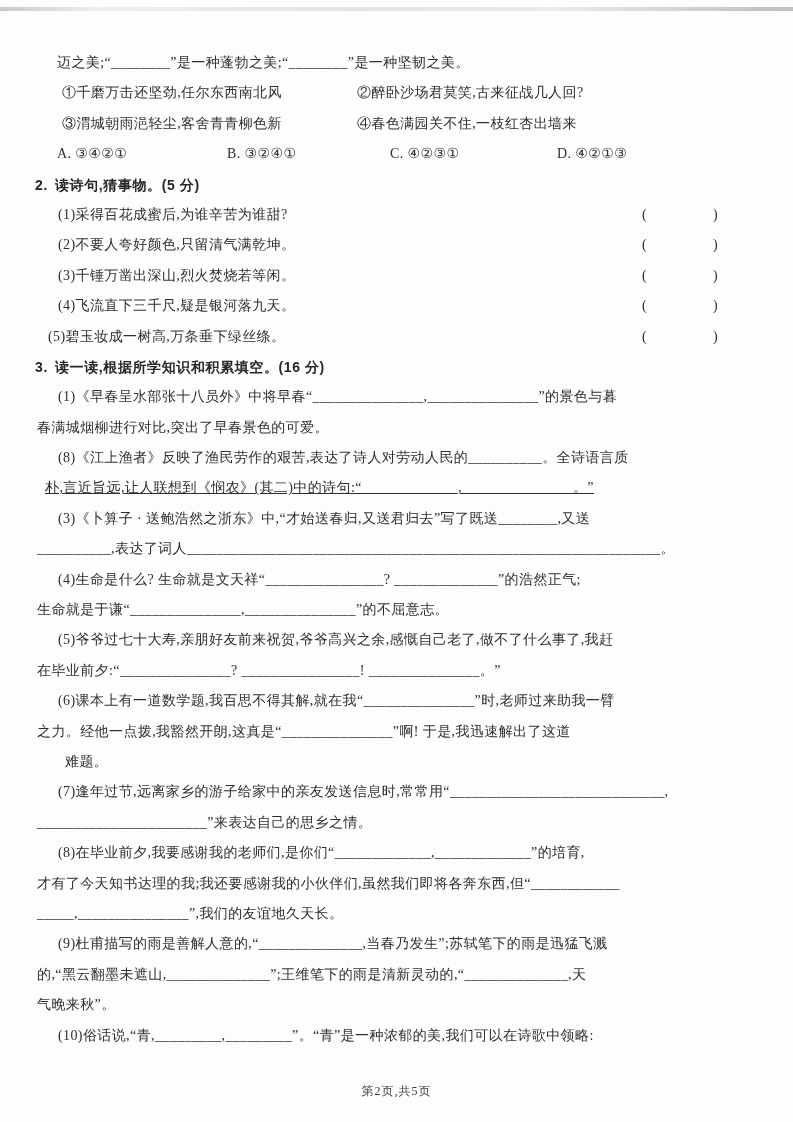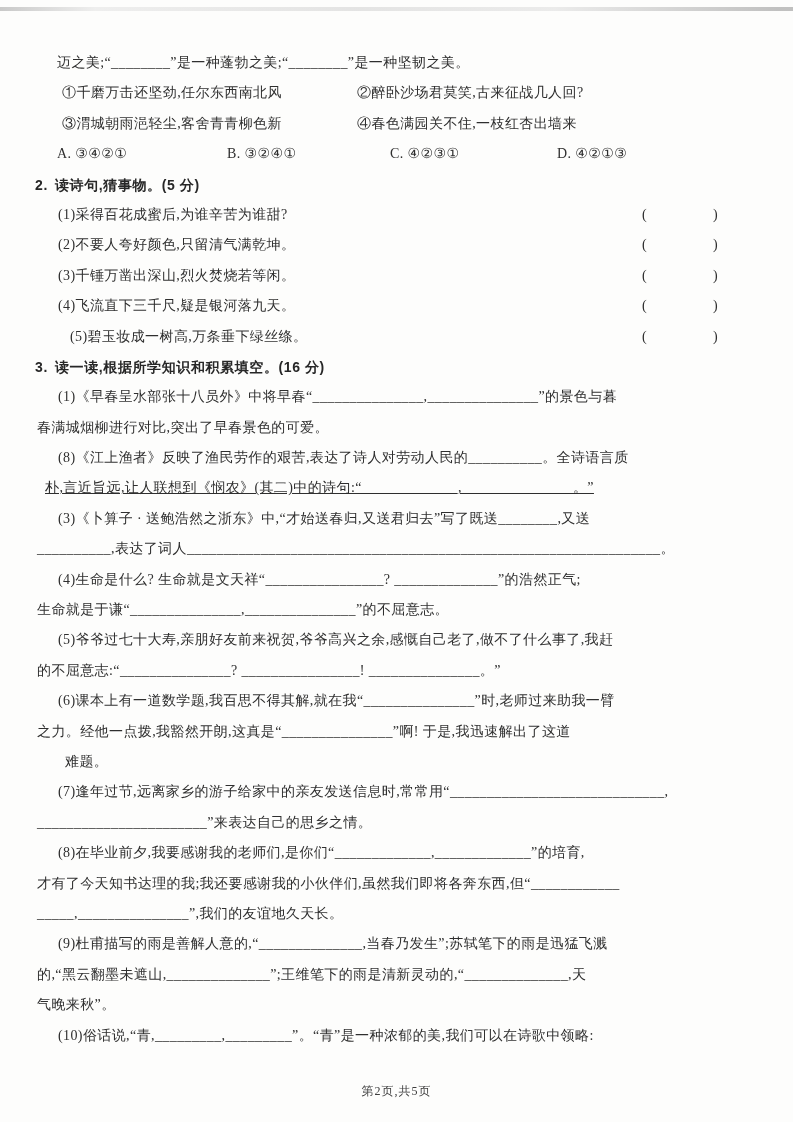--- a/index.html
+++ b/index.html
@@ -90,21 +90,21 @@
         <span class="seg" style="left: 23px;">(3)千锤万凿出深山,烈火焚烧若等闲。</span>
         <span class="seg paren-open">(</span>
         <span class="seg paren-close">)</span>
       </div>
       <div class="line">
         <span class="seg" style="left: 23px;">(4)飞流直下三千尺,疑是银河落九天。</span>
         <span class="seg paren-open">(</span>
         <span class="seg paren-close">)</span>
       </div>
       <div class="line">
-        <span class="seg" style="left: 35px;">(5)碧玉妆成一树高,万条垂下绿丝绦。</span>
+        <span class="seg" style="left: 13px;">(5)碧玉妆成一树高,万条垂下绿丝绦。</span>
         <span class="seg paren-open">(</span>
         <span class="seg paren-close">)</span>
       </div>
       <div class="line hd">
         <span class="seg" style="left: 0px;">3.</span>
         <span class="seg" style="left: 20px;">读一读,根据所学知识和积累填空。(16 分)</span>
       </div>
       <div class="line">
         <span class="seg" style="left: 23px;">(1)《早春呈水部张十八员外》中将早春“_______________,_______________”的景色与暮</span>
       </div>
@@ -126,21 +126,21 @@
       <div class="line">
         <span class="seg" style="left: 23px;">(4)生命是什么? 生命就是文天祥“________________? ______________”的浩然正气;</span>
       </div>
       <div class="line">
         <span class="seg" style="left: 2px;">生命就是于谦“_______________,_______________”的不屈意志。</span>
       </div>
       <div class="line">
         <span class="seg" style="left: 23px;">(5)爷爷过七十大寿,亲朋好友前来祝贺,爷爷高兴之余,感慨自己老了,做不了什么事了,我赶</span>
       </div>
       <div class="line">
-        <span class="seg" style="left: 2px;">的不屈意志:“_______________? ________________! _______________。”</span>
+        <span class="seg" style="left: 2px;">在毕业前夕:“_______________? ________________! _______________。”</span>
       </div>
       <div class="line">
         <span class="seg" style="left: 23px;">(6)课本上有一道数学题,我百思不得其解,就在我“_______________”时,老师过来助我一臂</span>
       </div>
       <div class="line">
         <span class="seg" style="left: 2px;">之力。经他一点拨,我豁然开朗,这真是“_______________”啊! 于是,我迅速解出了这道</span>
       </div>
       <div class="line">
         <span class="seg" style="left: 2px; margin-left: 28px;">难题。</span>
       </div>

